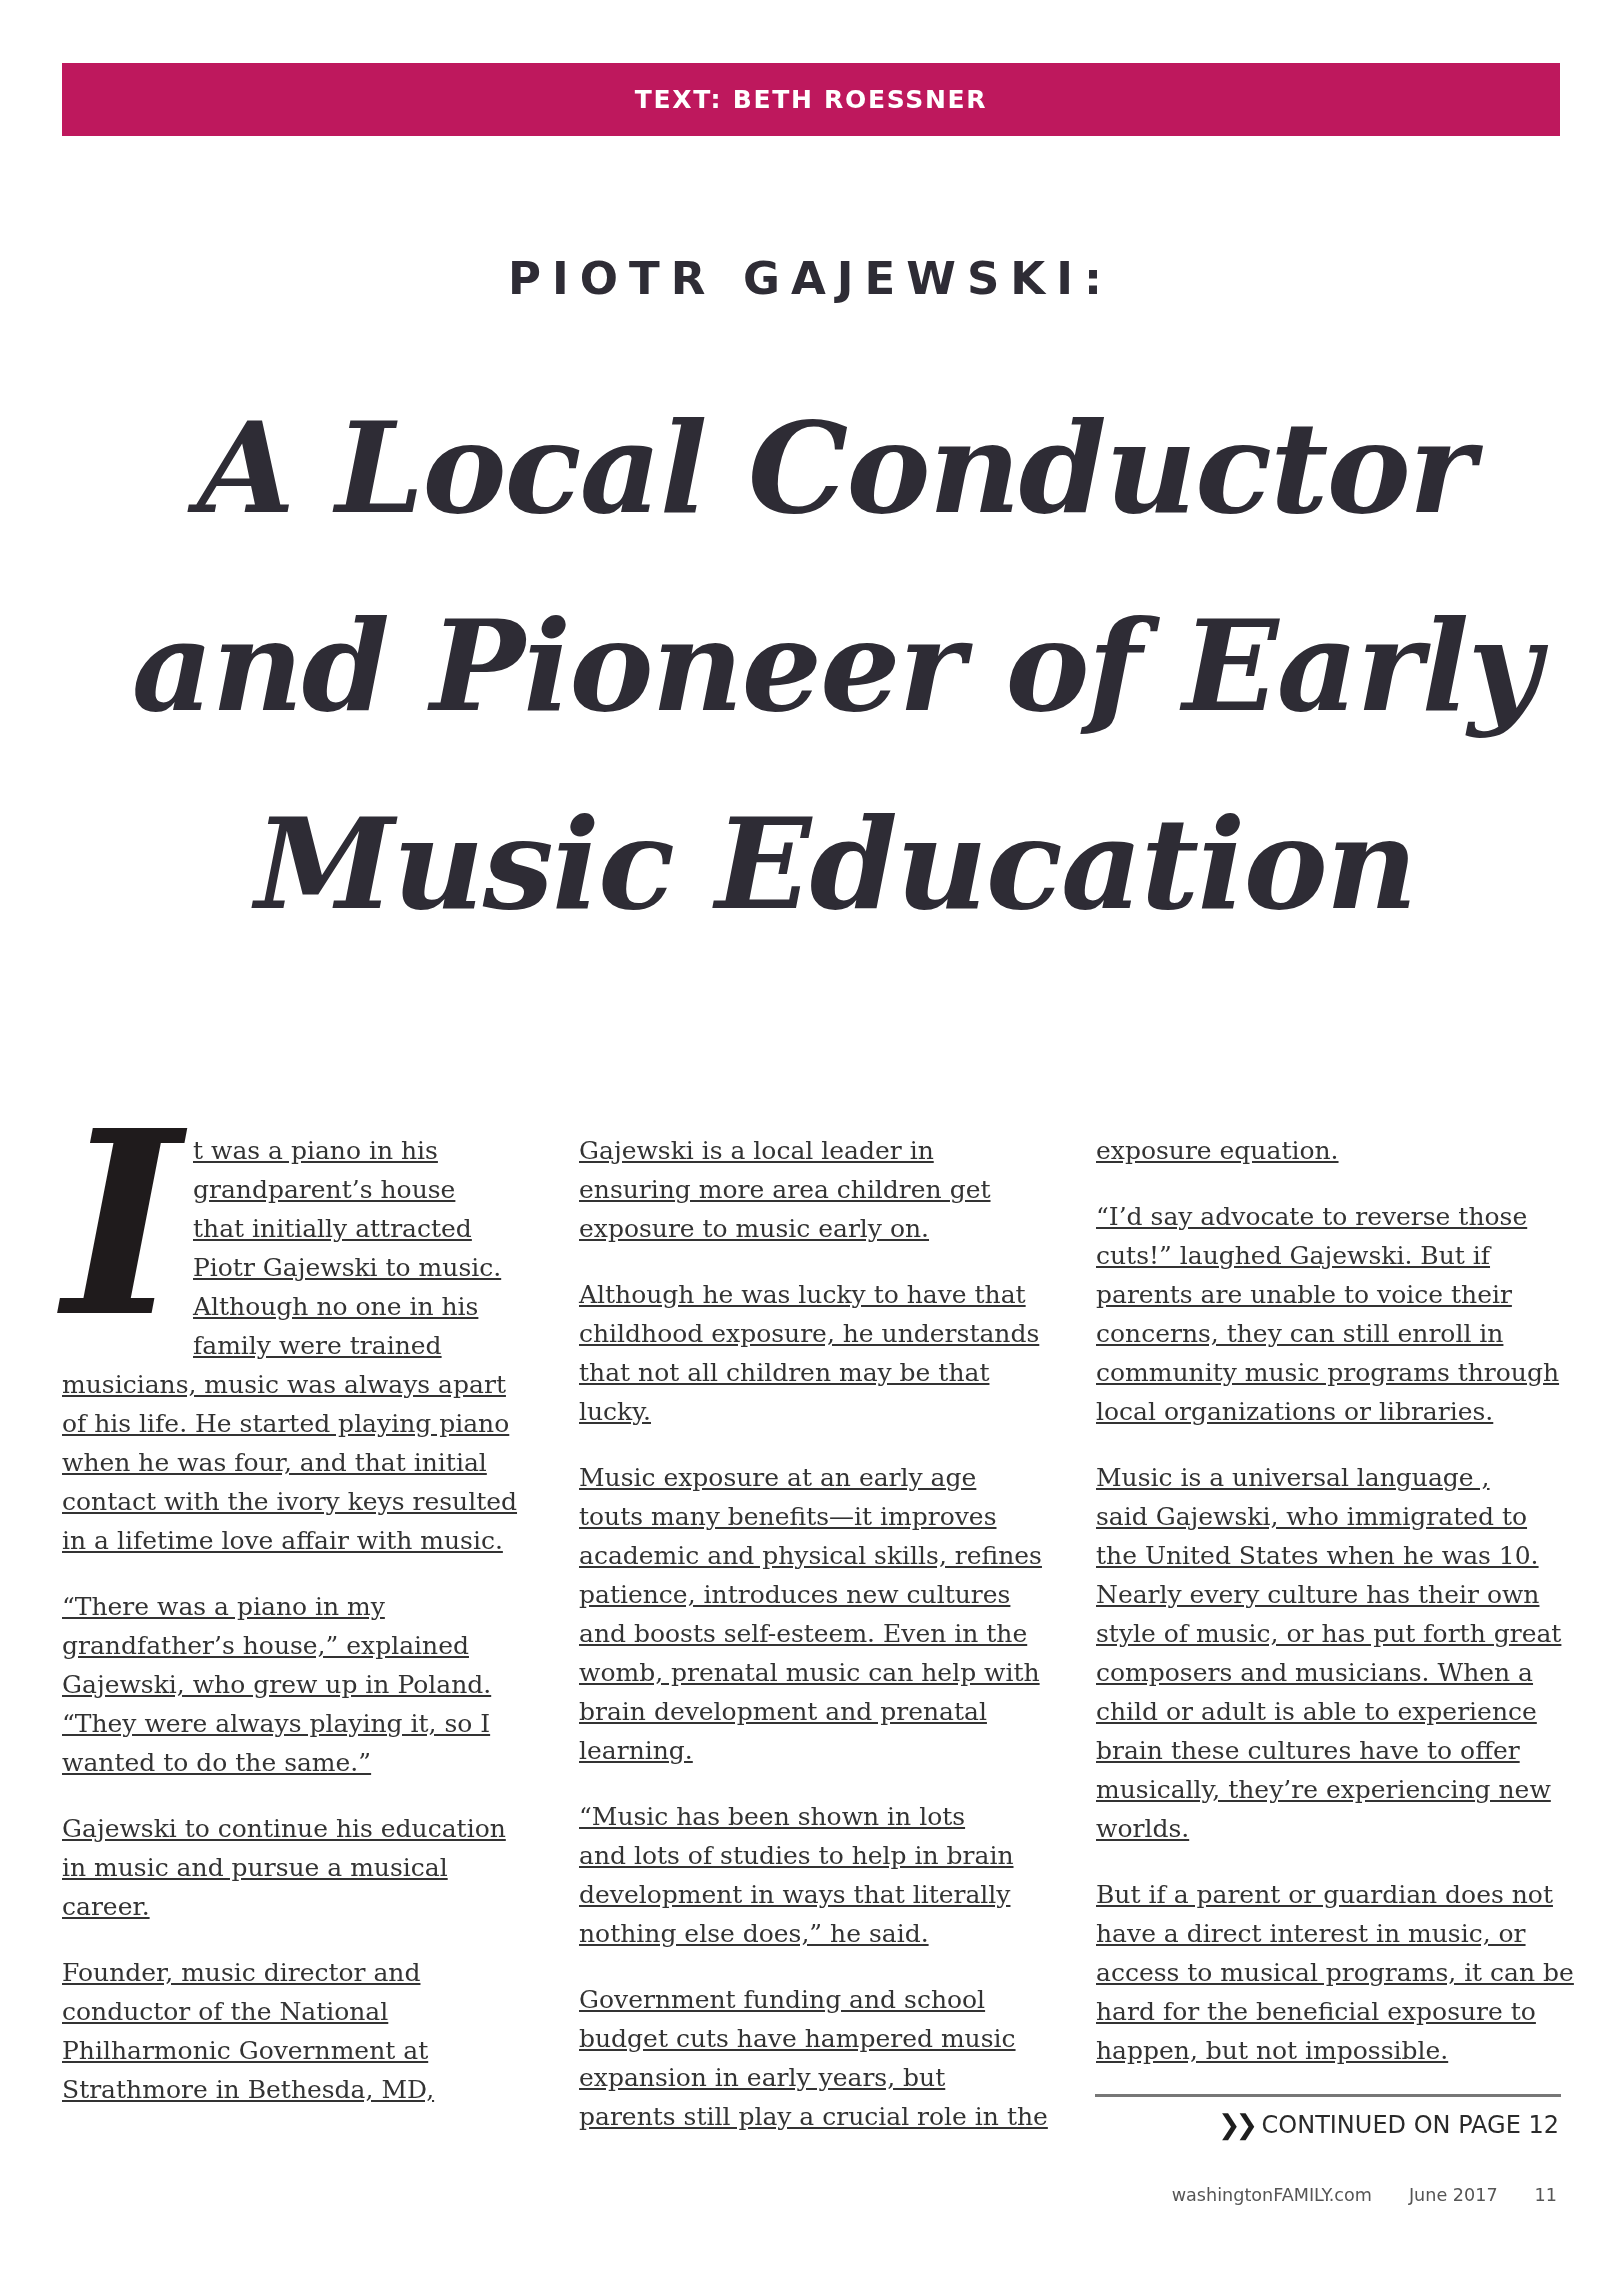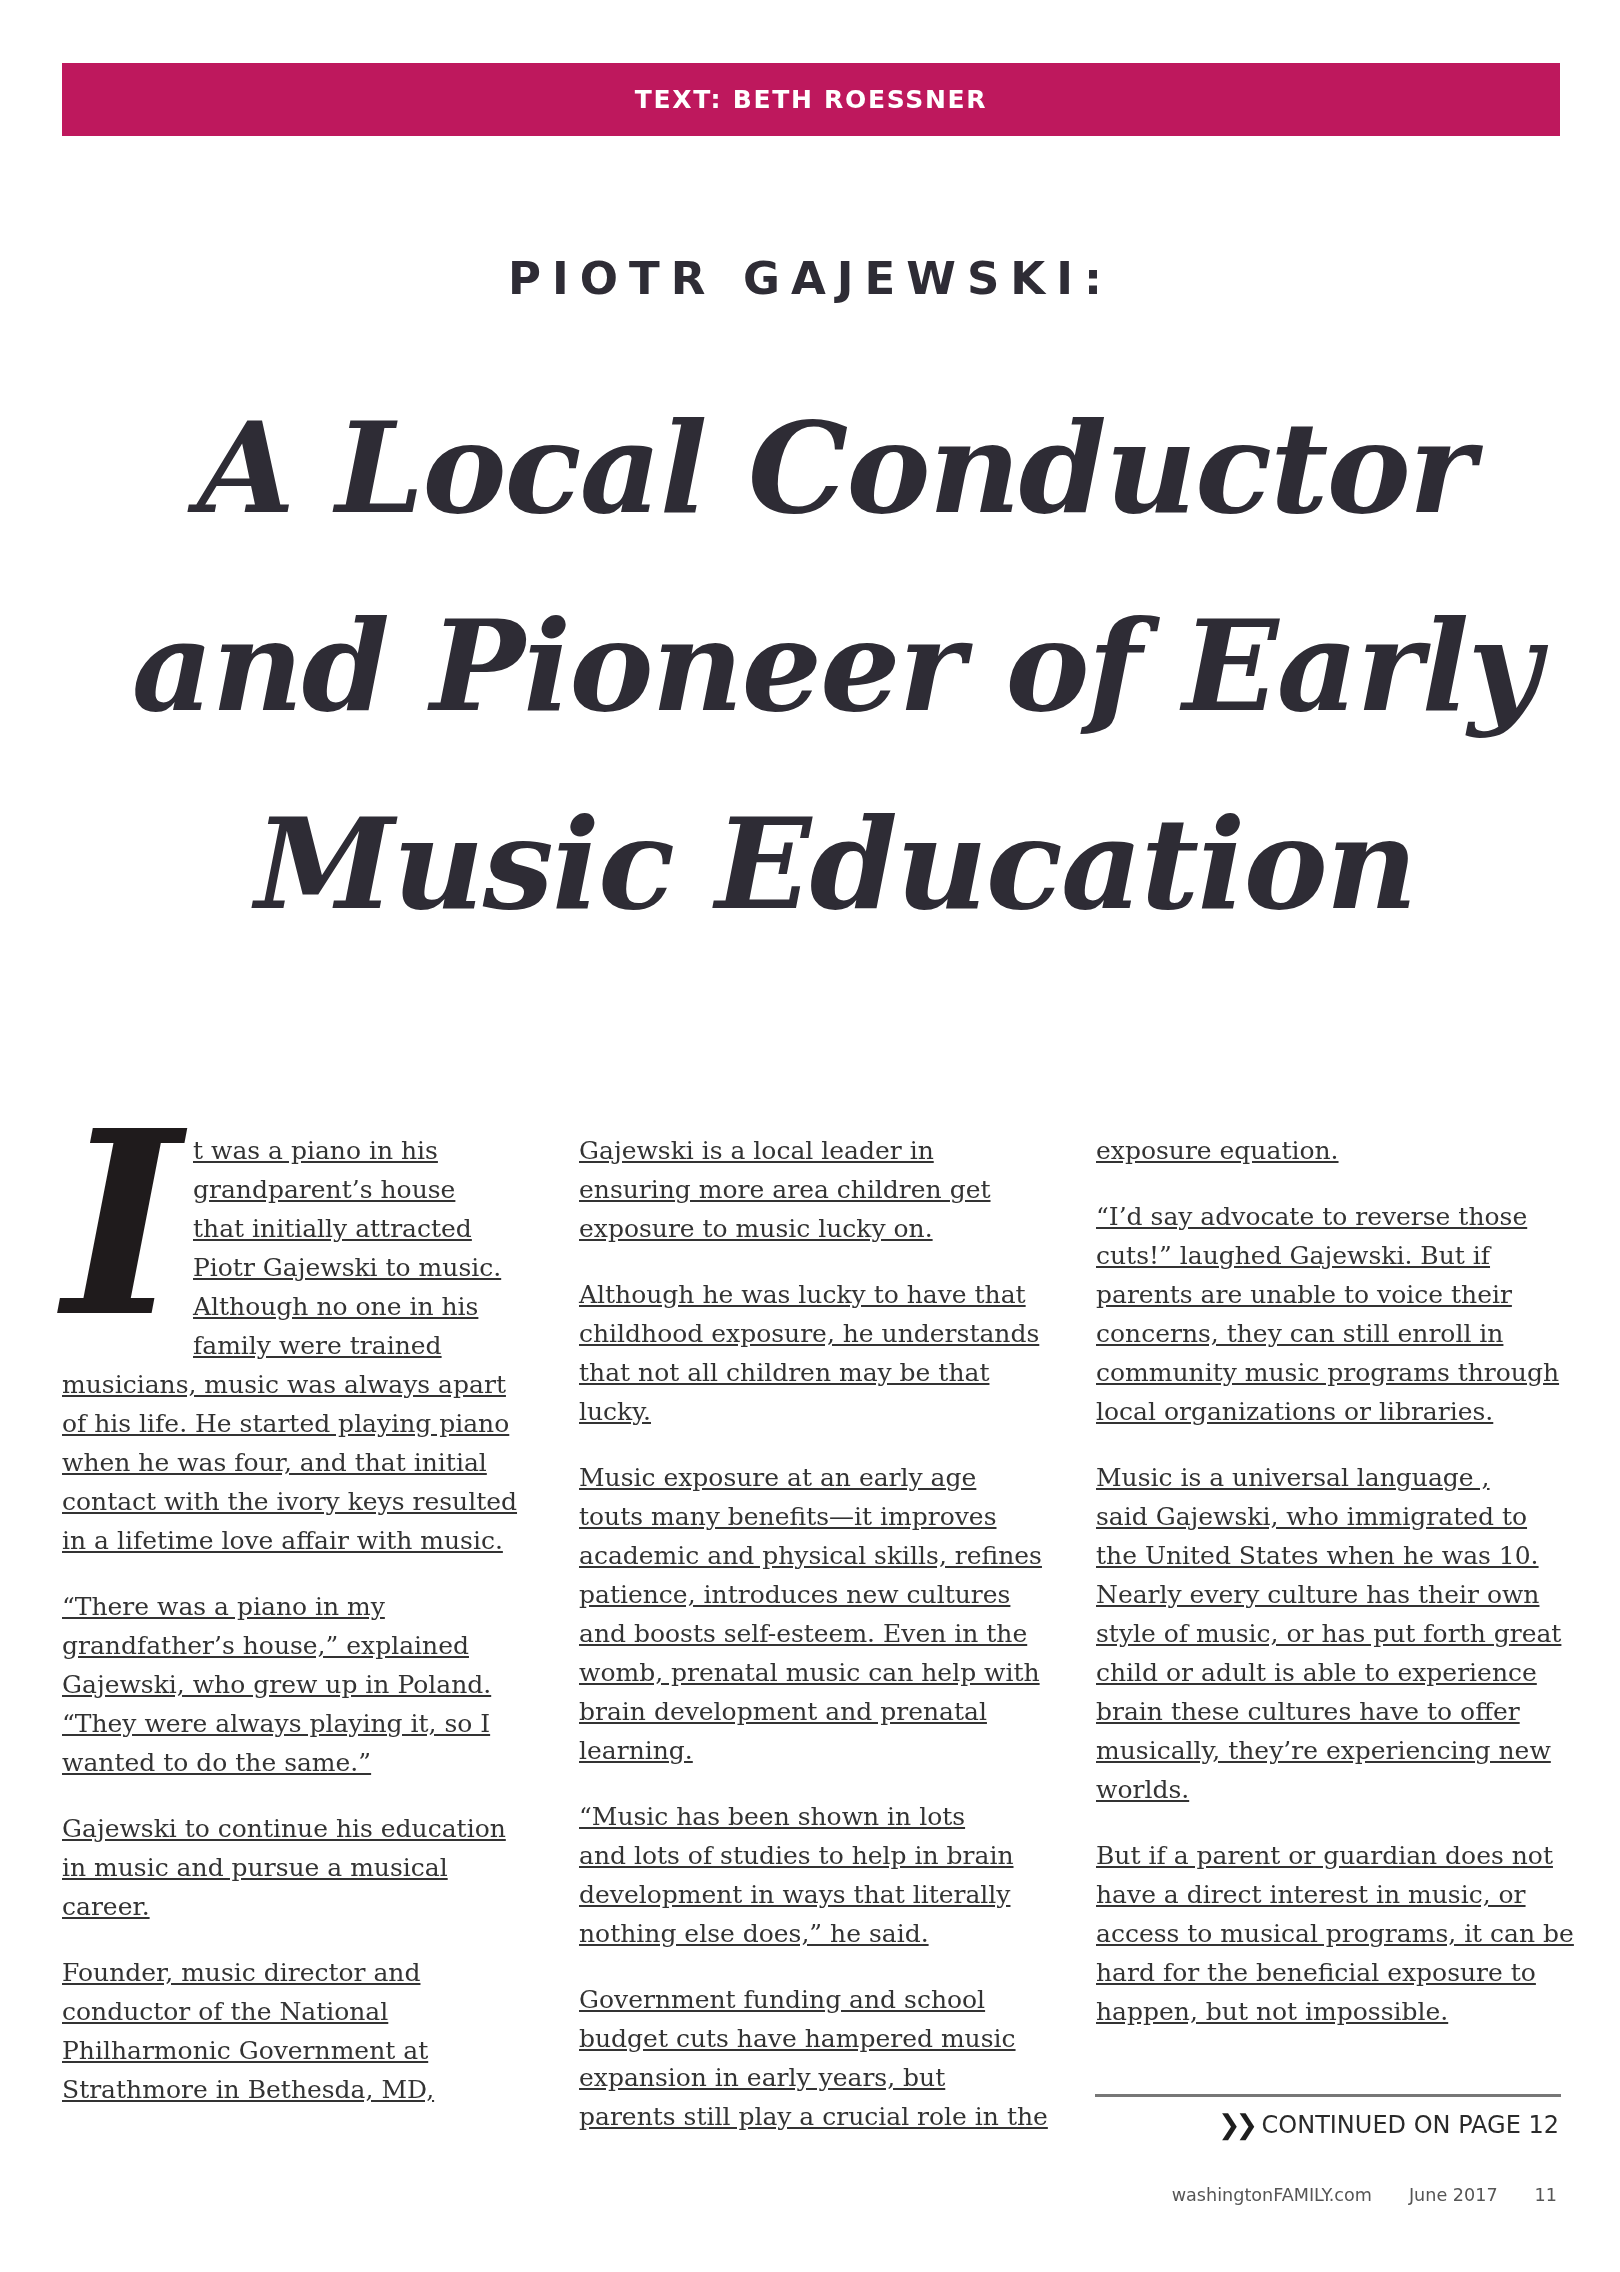--- a/index.html
+++ b/index.html
@@ -101,21 +101,21 @@
       <span class="ln">Founder, music director and</span>
       <span class="ln">conductor of the National</span>
       <span class="ln">Philharmonic Government at</span>
       <span class="ln">Strathmore in Bethesda, MD,</span>
     </p>
   </div>
 <div class="col" id="col2">
     <p>
       <span class="ln">Gajewski is a local leader in</span>
       <span class="ln">ensuring more area children get</span>
-      <span class="ln">exposure to music lucky on.</span>
+      <span class="ln">exposure to music early on.</span>
     </p>
     <p>
       <span class="ln">Although he was lucky to have that</span>
       <span class="ln">childhood exposure, he understands</span>
       <span class="ln">that not all children may be that</span>
       <span class="ln">lucky.</span>
     </p>
     <p>
       <span class="ln">Music exposure at an early age</span>
       <span class="ln">touts many benefits—it improves</span>
@@ -150,20 +150,21 @@
       <span class="ln">concerns, they can still enroll in</span>
       <span class="ln">community music programs through</span>
       <span class="ln">local organizations or libraries.</span>
     </p>
     <p>
       <span class="ln">Music is a universal language ,</span>
       <span class="ln">said Gajewski, who immigrated to</span>
       <span class="ln">the United States when he was 10.</span>
       <span class="ln">Nearly every culture has their own</span>
       <span class="ln">style of music, or has put forth great</span>
+      <span class="ln">composers and musicians. When a</span>
       <span class="ln">child or adult is able to experience</span>
       <span class="ln">brain these cultures have to offer</span>
       <span class="ln">musically, they’re experiencing new</span>
       <span class="ln">worlds.</span>
     </p>
     <p>
       <span class="ln">But if a parent or guardian does not</span>
       <span class="ln">have a direct interest in music, or</span>
       <span class="ln">access to musical programs, it can be</span>
       <span class="ln">hard for the beneficial exposure to</span>

